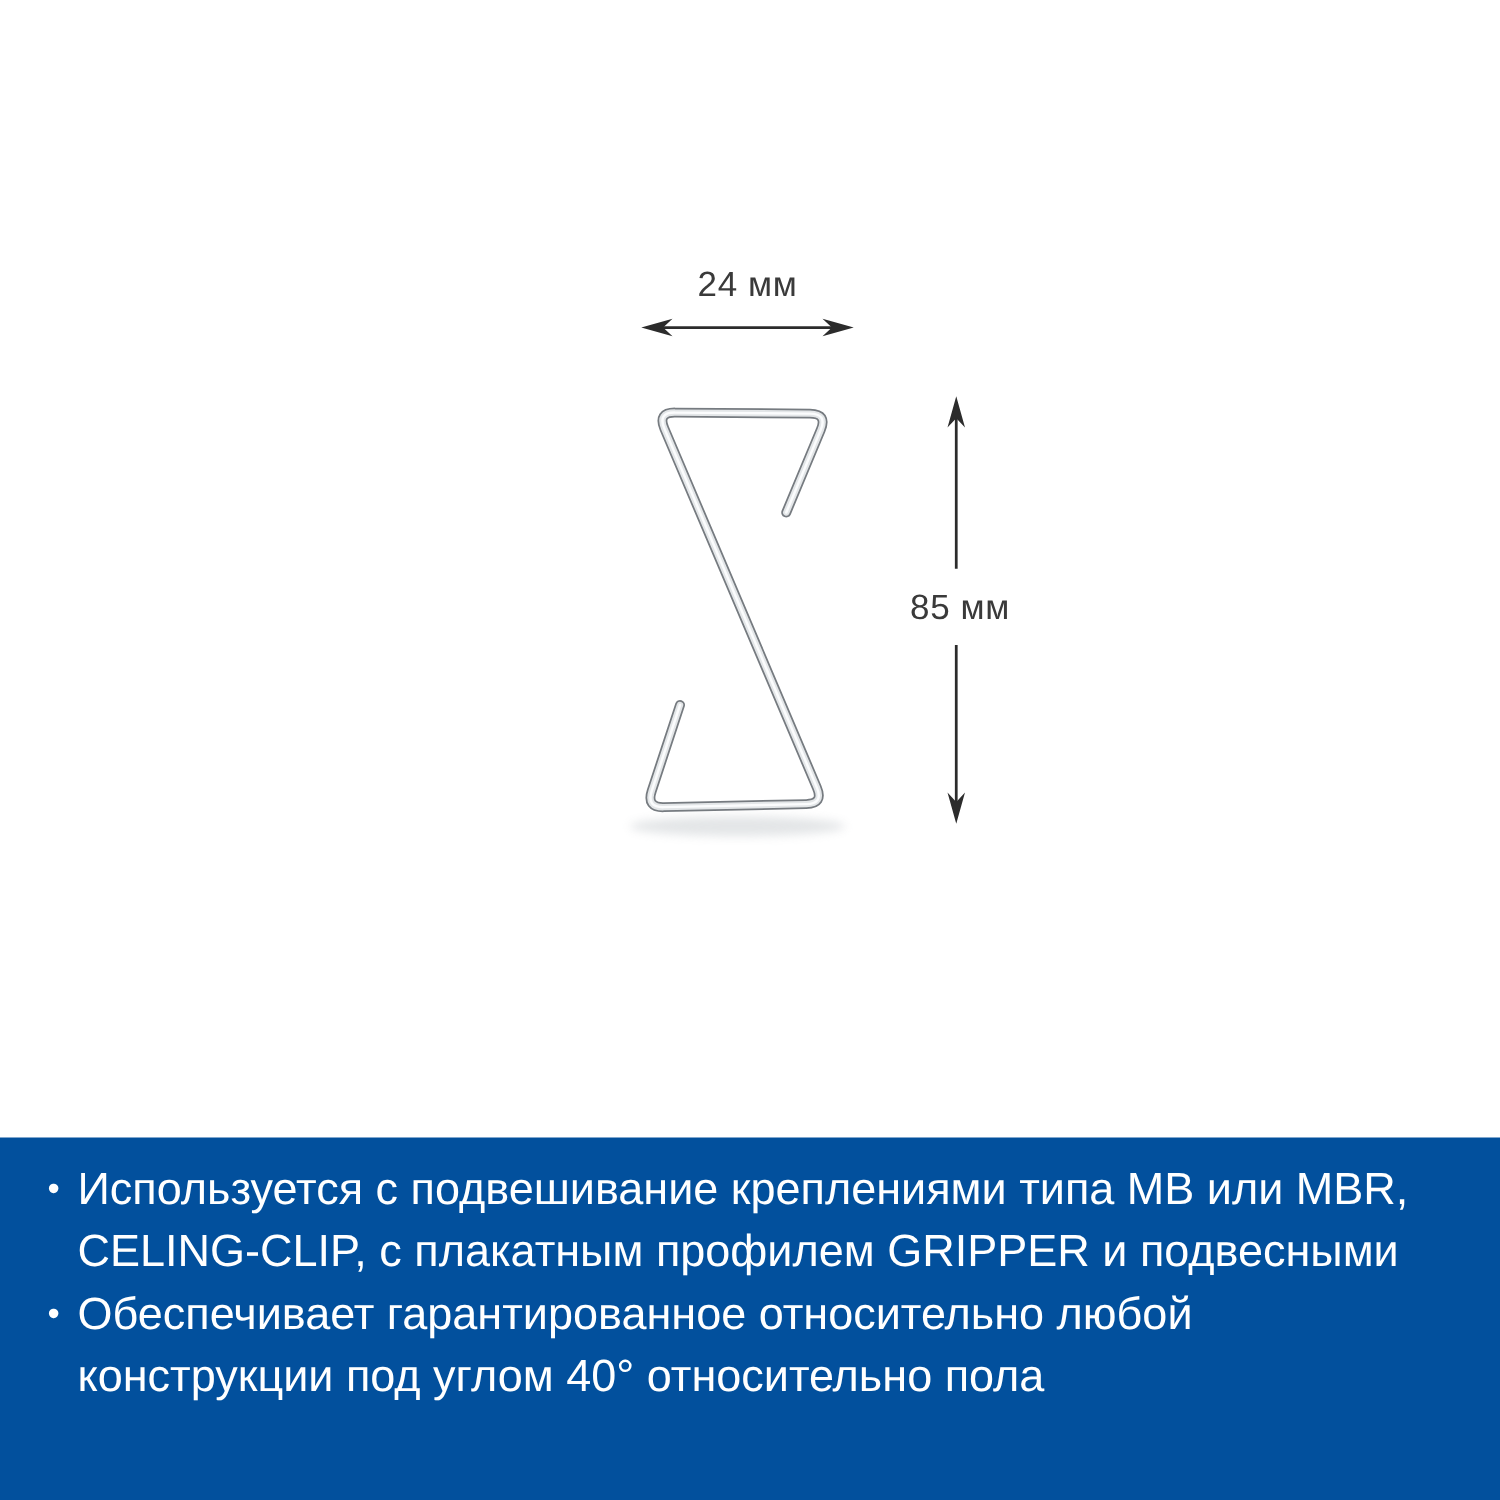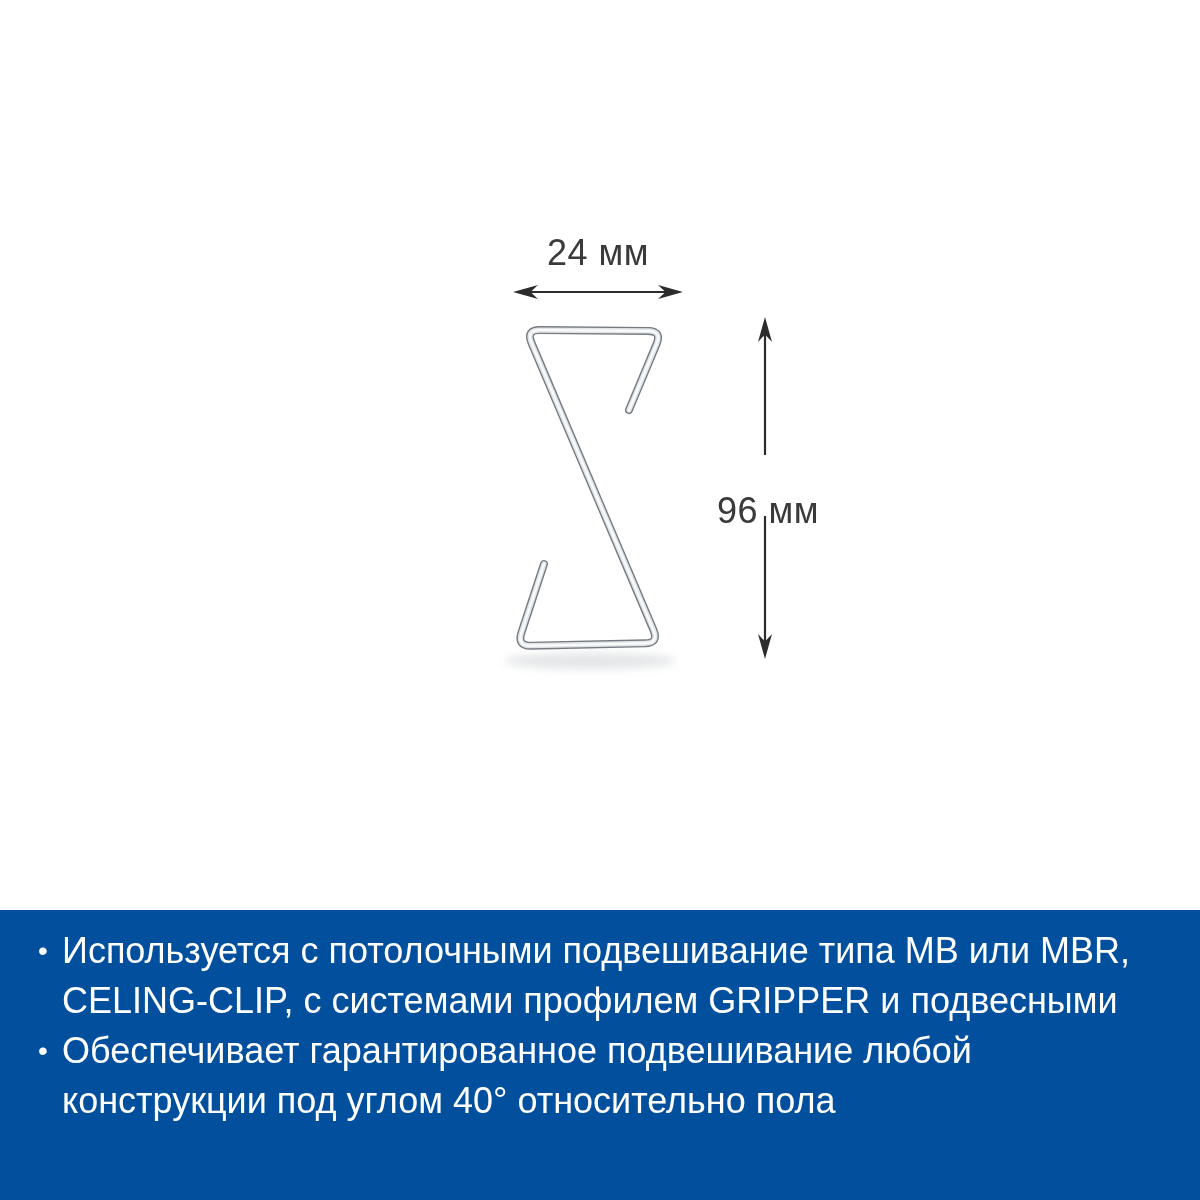--- a/index.html
+++ b/index.html
@@ -5,25 +5,24 @@
   html,body{margin:0;padding:0;background:#ffffff;}
   .canvas{
     position:relative;
     width:1200px;height:1200px;
     background:#ffffff;
     overflow:hidden;
     font-family:"Liberation Sans", sans-serif;
   }
   
   .dim-label{
-    font-size:36px;
+    font-size:28px;
     letter-spacing:0.5px;
     text-align:center;
     white-space:nowrap;
-    margin-top:20px;
   }
   .dim-width{
     position:absolute;left:512px;top:212px;width:172px;
   }
   .dim-width .dim-label{margin-bottom:8px;}
   .dim-width svg{display:block;}
   .dim-height-svg{
     position:absolute;left:754px;top:315px;
   }
   .dim-height-label{
@@ -77,32 +76,32 @@
     <path d="M159,115 L186.6,48.9 Q192,36 178,35.9 L70,35.1 Q56,35 61.5,47.9 L183.5,335.1 Q189,348 175,348.3 L61,350.7 Q47,351 51.4,337.7 L74,269" fill="none" stroke-width="5.2" stroke-linecap="round" stroke="#e3e6e8"></path>
     <path d="M159,115 L186.6,48.9 Q192,36 178,35.9 L70,35.1 Q56,35 61.5,47.9 L183.5,335.1 Q189,348 175,348.3 L61,350.7 Q47,351 51.4,337.7 L74,269" fill="none" stroke-width="2" stroke-linecap="round" stroke="#fbfcfd"></path>
   </svg>
 
   <svg class="dim-height-svg" width="22" height="346" viewBox="0 0 22 346">
     <line x1="11" y1="18" x2="11" y2="140" stroke-width="2.2" stroke="#2c2c2c"></line>
     <line x1="11" y1="201" x2="11" y2="328" stroke-width="2.2" stroke="#2c2c2c"></line>
     <path d="M11,2 L4,27 L11,19.5 L18,27 Z" fill="#2c2c2c"></path>
     <path d="M11,344 L4,319 L11,326.5 L18,319 Z" fill="#2c2c2c"></path>
   </svg>
-  <div class="dim-label dim-height-label" style="color: rgb(58, 58, 58);">96 мм</div>
+  <div class="dim-label dim-height-label" style="color: rgb(58, 58, 58);">85 мм</div>
 
   <div class="info-band" style="background-color: rgb(2, 80, 157); color: rgb(255, 255, 255);">
     <div class="tline">
       <span class="bullet">•</span>
-      <span>Используется с потолочными подвешивание типа MB или MBR,</span>
+      <span>Используется с подвешивание креплениями типа MB или MBR,</span>
     </div>
     <div class="tline">
-      <span>CELING-CLIP, с системами профилем GRIPPER и подвесными</span>
+      <span>CELING-CLIP, с плакатным профилем GRIPPER и подвесными</span>
     </div>
     <div class="tline">
       <span class="bullet">•</span>
-      <span>Обеспечивает гарантированное подвешивание любой</span>
+      <span>Обеспечивает гарантированное относительно любой</span>
     </div>
     <div class="tline">
       <span>конструкции под углом 40° относительно пола</span>
     </div>
   </div>
 
 </div>
 
 </body></html>

